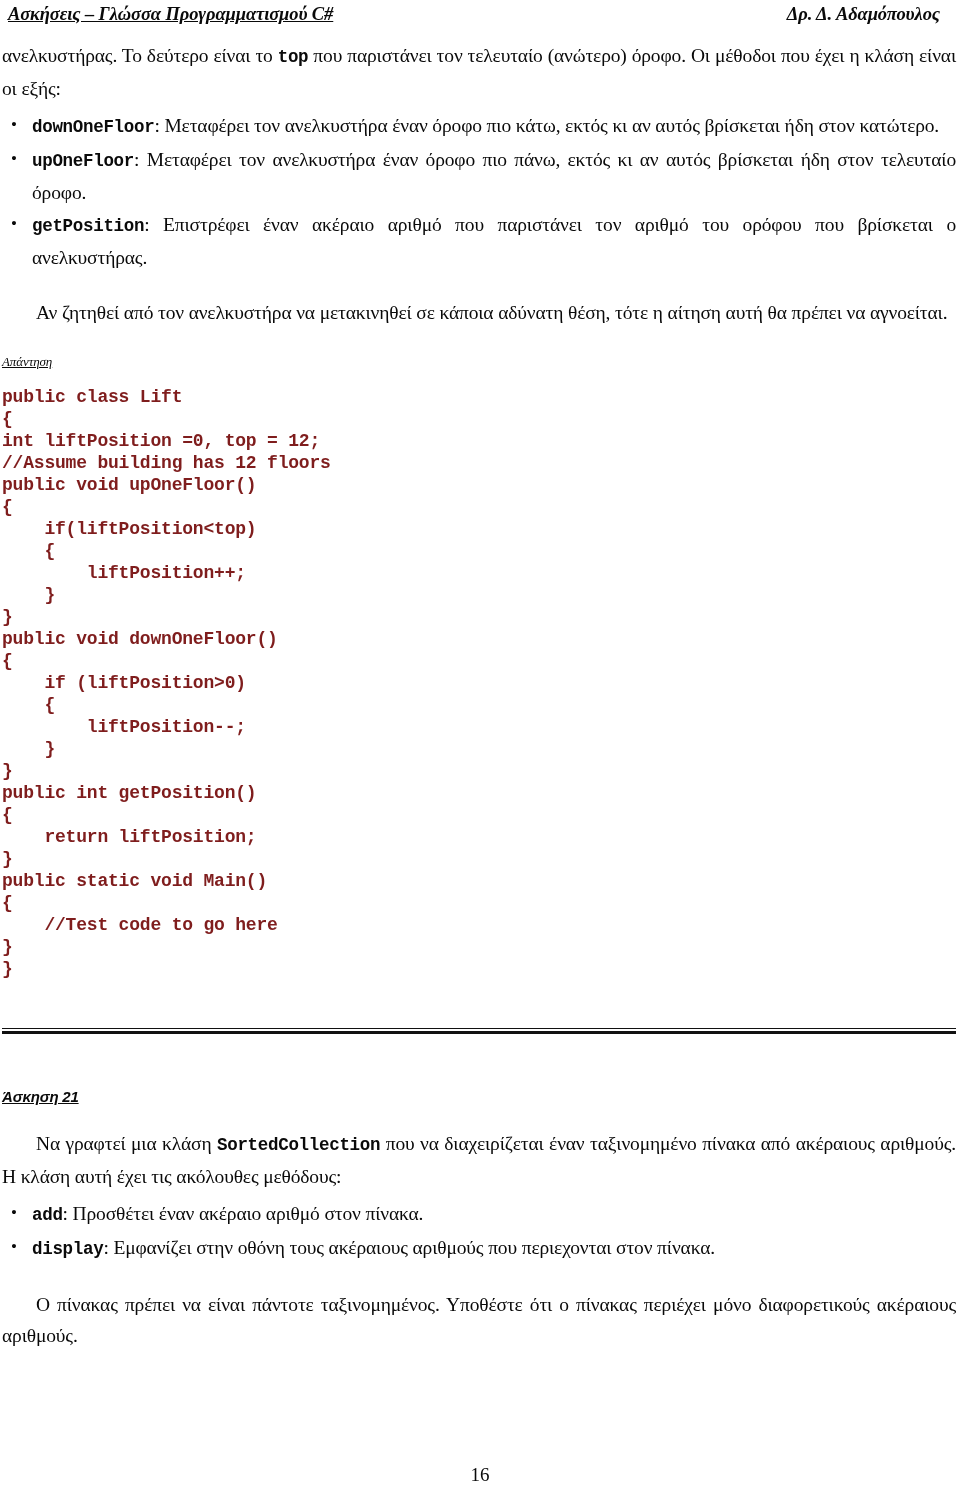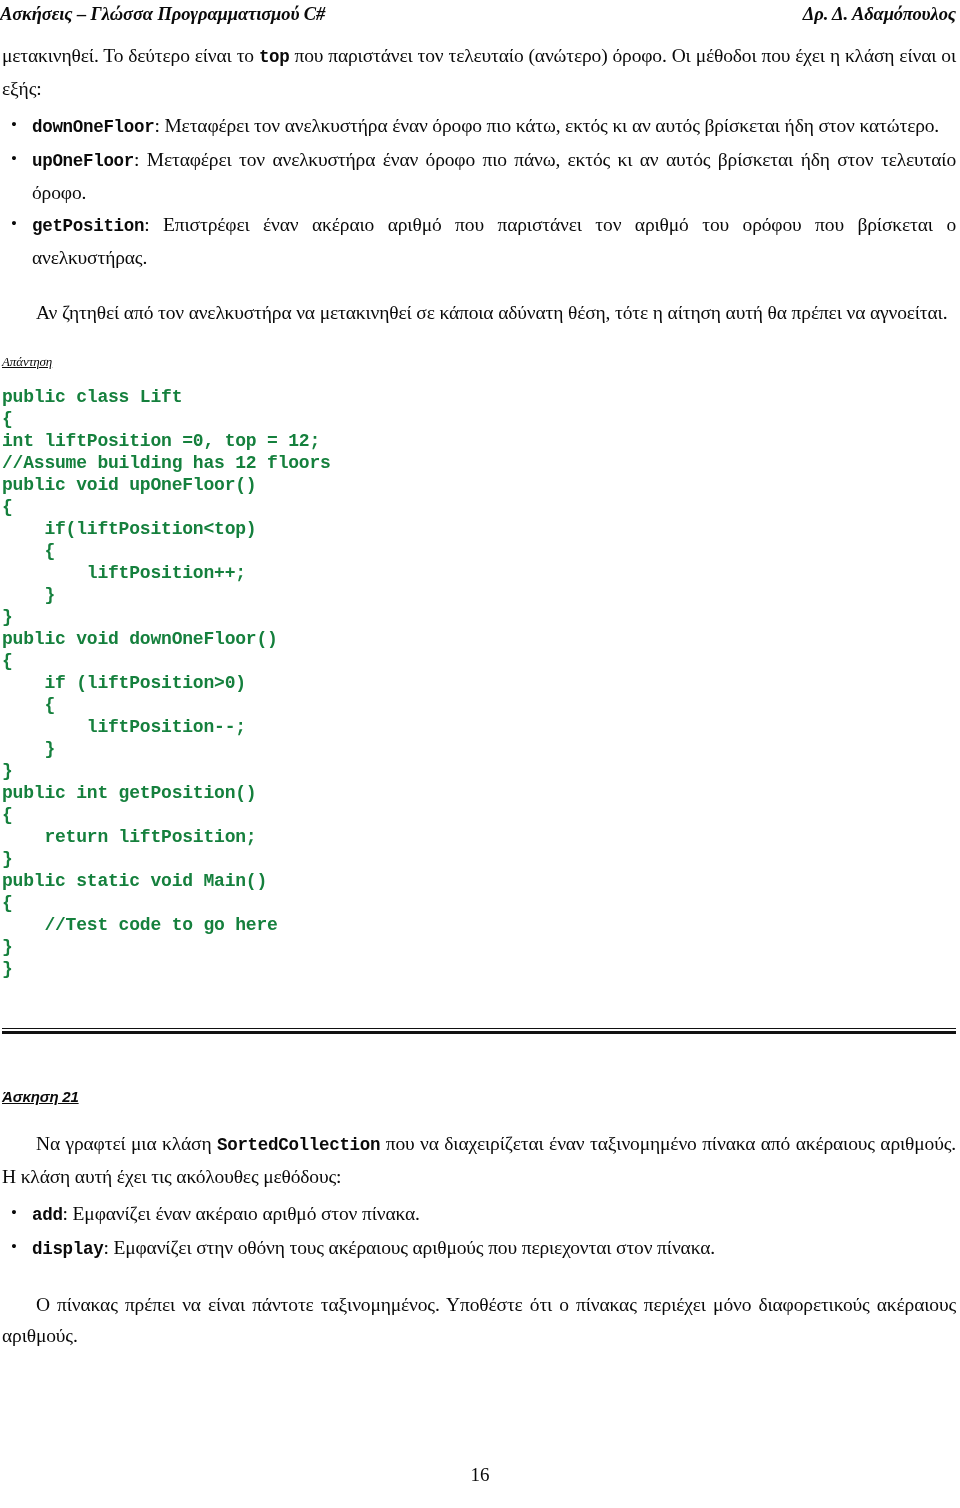--- a/index.html
+++ b/index.html
@@ -33,22 +33,22 @@
     height: 26px;
     display: flex;
     justify-content: space-between;
     align-items: flex-start;
     font-style: italic;
     font-weight: bold;
     font-size: 18.5px;
     letter-spacing: -0.1px;
     white-space: nowrap;
   }
-  .running-header .hdr-left { padding-left: 0; }
-  .running-header .hdr-right { padding-right: 4px; }
+  .running-header .hdr-left { padding-left: 8px; text-decoration: underline; }
+  .running-header .hdr-right { padding-right: 20px; }
 
   
   .content {
     position: absolute;
     top: 40px;
     left: 2px;
     width: 954px;
   }
   p.body-text {
     margin: 0;
@@ -116,21 +116,21 @@
   
   pre.code-listing {
     margin: 16px 0 0 0;
     padding: 0;
     font-family: "Liberation Mono", "DejaVu Sans Mono", monospace;
     font-size: 18px;
     font-weight: bold;
     line-height: 22px;
     letter-spacing: -0.2px;
     white-space: pre;
-    color: #15803d;
+    color: #7f1d1d;
   }
 
   
   .double-rule {
     margin: 0;
     width: 954px;
     height: 6px;
     border: none;
     border-top: 1px solid #111111;
     border-bottom: 3px solid #111111;
@@ -156,21 +156,21 @@
 
 <div class="page">
 
   <div class="running-header">
     <span class="hdr-left">Ασκήσεις – Γλώσσα Προγραμματισμού C#</span>
     <span class="hdr-right">Δρ. Δ. Αδαμόπουλος</span>
   </div>
 
   <div class="content">
 
-    <p class="body-text"><span>μετακινηθεί. Το δεύτερο είναι το </span><code>top</code><span> που παριστάνει τον τελευταίο (ανώτερο) όροφο. Οι μέθοδοι που έχει η κλάση είναι οι εξής:</span></p>
+    <p class="body-text"><span>ανελκυστήρας. Το δεύτερο είναι το </span><code>top</code><span> που παριστάνει τον τελευταίο (ανώτερο) όροφο. Οι μέθοδοι που έχει η κλάση είναι οι εξής:</span></p>
 
     <ul class="bullets">
       <li><code>downOneFloor</code><span>: Μεταφέρει τον ανελκυστήρα έναν όροφο πιο κάτω, εκτός κι αν αυτός βρίσκεται ήδη στον κατώτερο.</span></li>
       <li><code>upOneFloor</code><span>: Μεταφέρει τον ανελκυστήρα έναν όροφο πιο πάνω, εκτός κι αν αυτός βρίσκεται ήδη στον τελευταίο όροφο.</span></li>
       <li><code>getPosition</code><span>: Επιστρέφει έναν ακέραιο αριθμό που παριστάνει τον αριθμό του ορόφου που βρίσκεται ο ανελκυστήρας.</span></li>
     </ul>
 
     <p class="body-text indent spaced-before">Αν ζητηθεί από τον ανελκυστήρα να μετακινηθεί σε κάποια αδύνατη θέση, τότε η αίτηση αυτή θα πρέπει να αγνοείται.</p>
 
     <div>
@@ -207,21 +207,21 @@
 
     <hr class="double-rule" style="margin-top:48px;">
 
     <div style="margin-top:54px;">
       <h2 class="exercise-heading">Άσκηση 21</h2>
     </div>
 
     <p class="body-text indent" style="margin-top:22px;"><span>Να γραφτεί μια κλάση </span><code>SortedCollection</code><span> που να διαχειρίζεται έναν ταξινομημένο πίνακα από ακέραιους αριθμούς. Η κλάση αυτή έχει τις ακόλουθες μεθόδους:</span></p>
 
     <ul class="bullets sec-sorted">
-      <li><code>add</code><span>: Εμφανίζει έναν ακέραιο αριθμό στον πίνακα.</span></li>
+      <li><code>add</code><span>: Προσθέτει έναν ακέραιο αριθμό στον πίνακα.</span></li>
       <li><code>display</code><span>: Εμφανίζει στην οθόνη τους ακέραιους αριθμούς που περιεχονται στον πίνακα.</span></li>
     </ul>
 
     <p class="body-text indent spaced-before">Ο πίνακας πρέπει να είναι πάντοτε ταξινομημένος. Υποθέστε ότι ο πίνακας περιέχει μόνο διαφορετικούς ακέραιους αριθμούς.</p>
 
   </div>
 
   <div class="page-number">16</div>
 
 </div>

